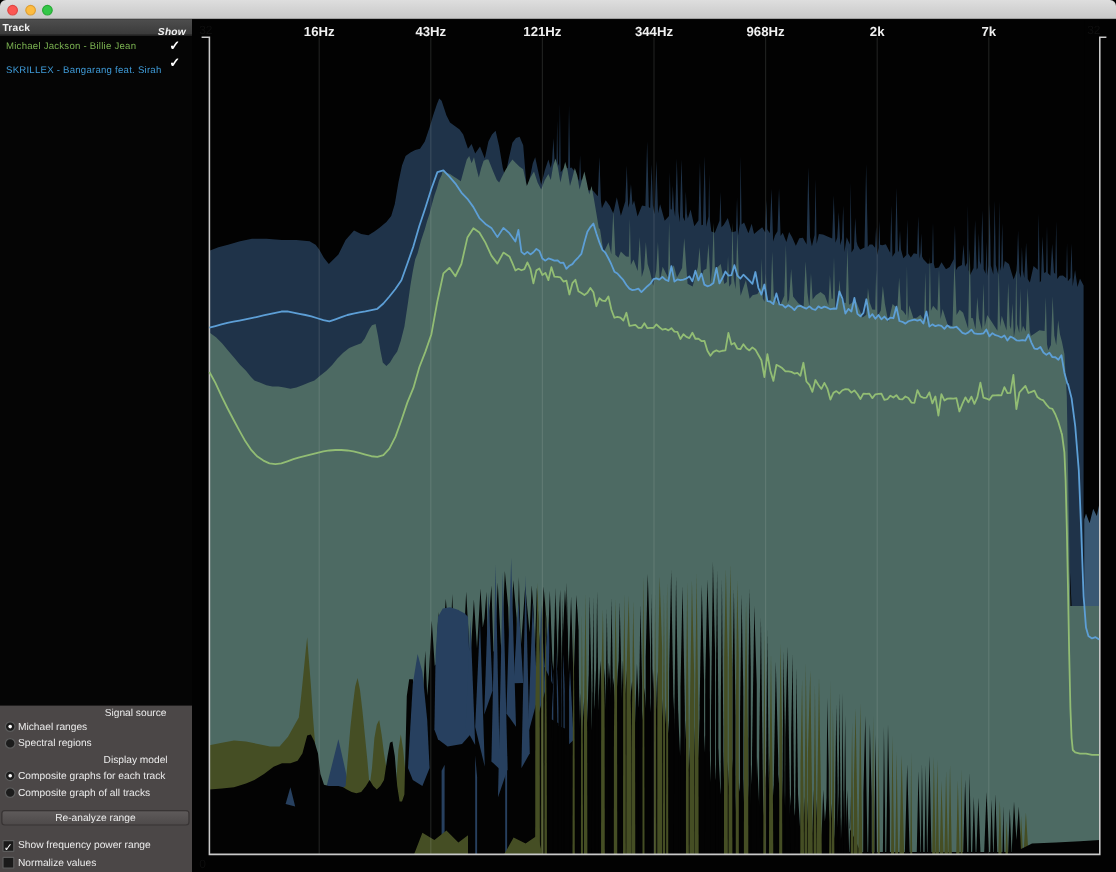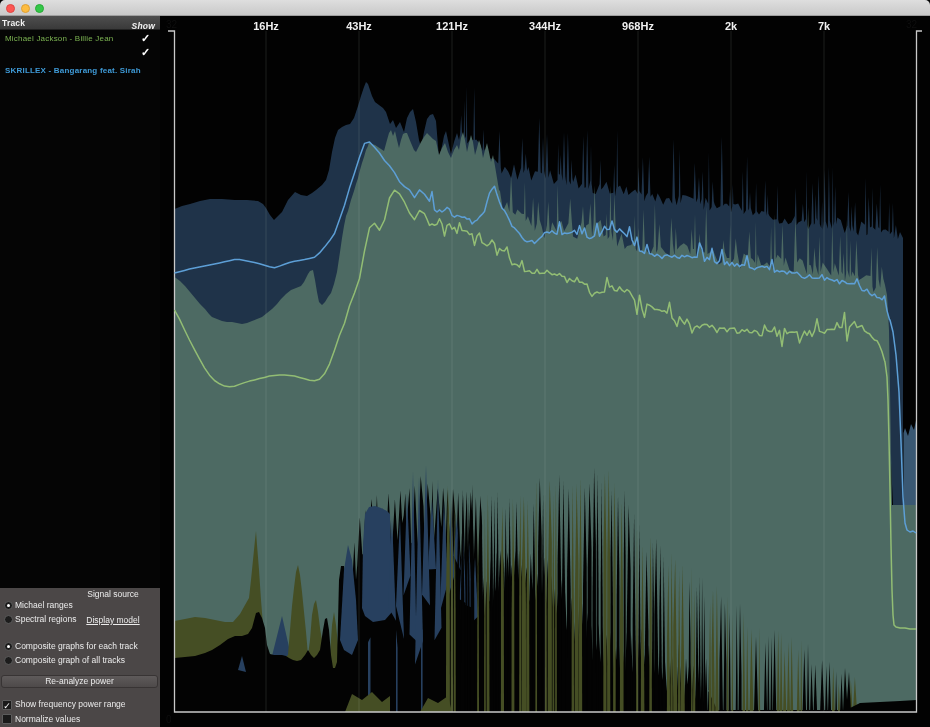--- a/index.html
+++ b/index.html
@@ -190,36 +190,36 @@
 <div id="sidebar">
   <div id="lhead">
         <span style="position:absolute;left:2px;top:2px;">Track</span>
         <span style="position:absolute;right:5px;top:5px;font-style:italic;">Show</span>
       </div>
   <div class="trow" style="top:16px;color:#7cb452;">
         <span style="position:absolute;left:5px;top:2px;">Michael Jackson - Billie Jean</span>
         <span class="chk">✓</span>
       </div>
   <div class="trow" style="top:29.5px;color:#3f9bd8;">
-        <span style="position:absolute;left:5px;top:20px;font-weight:bold;">SKRILLEX - Bangarang feat. Sirah</span>
+        <span style="position:absolute;left:5px;top:8px;">SKRILLEX - Bangarang feat. Sirah</span>
         <span class="chk">✓</span>
       </div>
 </div>
 <div id="panel">
   <div class="sect" style="position:absolute;top:1px;width:100%;">Signal source</div>
   <div class="radio sel" style="top:13px;"></div>
       <div style="position:absolute;left:15px;top:12px;">Michael ranges</div>
   <div class="radio" style="top:27px;"></div>
       <div style="position:absolute;left:15px;top:26px;">Spectral regions</div>
-  <div class="sect" style="position:absolute;top:27px;width:100%;text-decoration:underline;">Display model</div>
+  <div class="sect" style="position:absolute;top:40px;width:100%;">Display model</div>
   <div class="radio sel" style="top:54px;"></div>
       <div style="position:absolute;left:15px;top:53px;">Composite graphs for each track</div>
   <div class="radio" style="top:68px;"></div>
       <div style="position:absolute;left:15px;top:67px;">Composite graph of all tracks</div>
-  <div id="btn">Re-analyze power</div>
+  <div id="btn">Re-analyze range</div>
   <div class="cbox" style="top:112px;">✓</div>
       <div style="position:absolute;left:15px;top:111px;">Show frequency power range</div>
   <div class="cbox" style="top:126px;"></div>
       <div style="position:absolute;left:15px;top:126px;">Normalize values</div>
 </div>
 <div id="titlebar">
   <span class="tl" style="left:6px;background:#fc5753;border:0.5px solid #df4744;"></span>
   <span class="tl" style="left:20.5px;background:#fdbc40;border:0.5px solid #de9f34;"></span>
   <span class="tl" style="left:35px;background:#33c748;border:0.5px solid #27aa35;"></span>
 </div>

